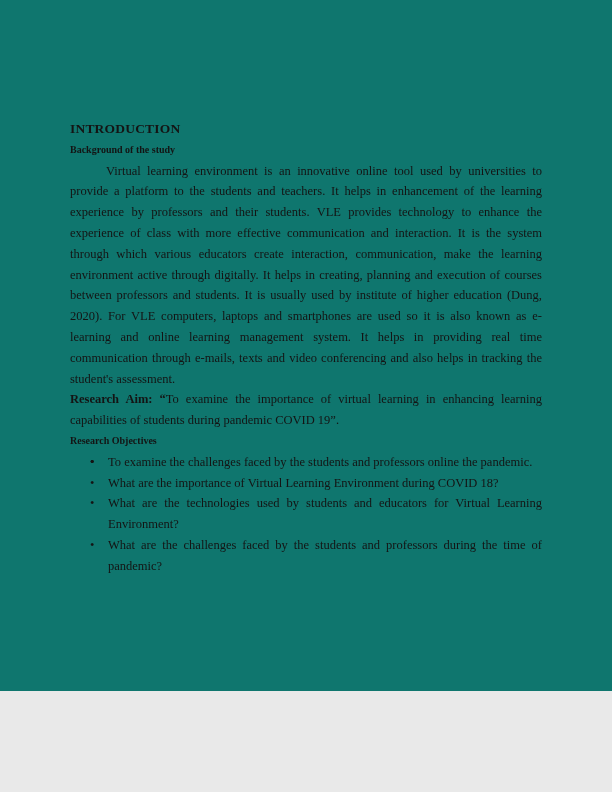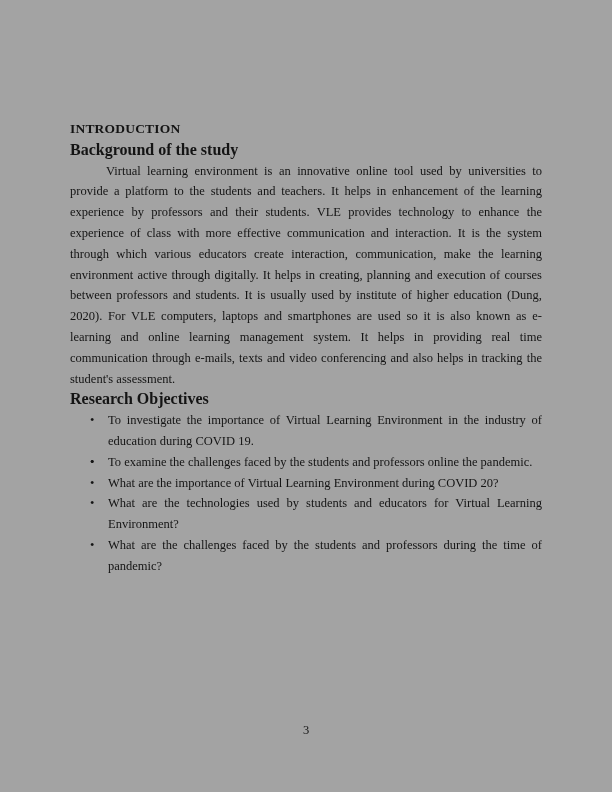--- a/index.html
+++ b/index.html
@@ -5,40 +5,40 @@
   * { margin: 0; padding: 0; box-sizing: border-box; }
   html, body { background: #e9e9e9; }
   body {
     width: 612px;
     font-family: "Liberation Serif", serif;
     color: #141414;
   }
   .page {
     position: relative;
     width: 612px;
-    height: 792px;
-    background: #a3a3a3;
+    height: 691px;
+    background: #0f766e;
     overflow: hidden;
   }
   .content {
     position: absolute;
     left: 70px;
     top: 119px;
     width: 472px;
     font-size: 12.5px;
     line-height: 20.8px;
   }
   .section-heading {
     font-size: 13.5px;
     font-weight: bold;
     line-height: 20.8px;
     letter-spacing: 0.2px;
   }
   .subheading {
-    font-size: 16px;
+    font-size: 10px;
     font-weight: bold;
     line-height: 20.8px;
   }
   .body-para {
     text-align: justify;
   }
   .first-indent {
     text-indent: 36px;
   }
   .bold { font-weight: bold; }
@@ -72,39 +72,40 @@
 
 <div class="page">
   <div class="content">
 
     <h1 class="section-heading">INTRODUCTION</h1>
 
     <h2 class="subheading">Background of the study</h2>
 
     <p class="body-para first-indent">Virtual learning environment is an innovative online tool used by universities to provide a platform to the students and teachers. It helps in enhancement of the learning experience by professors and their students. VLE provides technology to enhance the experience of class with more effective communication and interaction. It is the system through which various educators create interaction, communication, make the learning environment active through digitally. It helps in creating, planning and execution of courses between professors and students. It is usually used by institute of higher education (Dung, 2020). For VLE computers, laptops and smartphones are used so it is also known as e-learning and online learning management system. It helps in providing real time communication through e-mails, texts and video conferencing and also helps in tracking the student's assessment.</p>
 
+    <p class="body-para"><span class="bold">Research Aim: “</span><span>To examine the importance of virtual learning in enhancing learning capabilities of students during pandemic COVID 19”.</span></p>
 
     <h2 class="subheading">Research Objectives</h2>
 
     <ul class="bullet-list">
       <li class="bullet-item">
-        <span class="bullet-glyph">•</span><span>To investigate the importance of Virtual Learning Environment in the industry of education during COVID 19.</span>
+        <span class="bullet-glyph">•</span>
       </li>
       <li class="bullet-item">
         <span class="bullet-glyph">•</span>
       </li>
       <li class="bullet-item">
         <span class="bullet-glyph">•</span><span>To examine the challenges faced by the students and professors online the pandemic.</span>
       </li>
     </ul>
 
 
     <ul class="bullet-list">
       <li class="bullet-item">
-        <span class="bullet-glyph">•</span><span>What are the importance of Virtual Learning Environment during COVID 20?</span>
+        <span class="bullet-glyph">•</span><span>What are the importance of Virtual Learning Environment during COVID 18?</span>
       </li>
       <li class="bullet-item">
         <span class="bullet-glyph">•</span><span>What are the technologies used by students and educators for Virtual Learning Environment?</span>
       </li>
       <li class="bullet-item">
         <span class="bullet-glyph">•</span><span>What are the challenges faced by the students and professors during the time of pandemic?</span>
       </li>
     </ul>
 
   </div>

